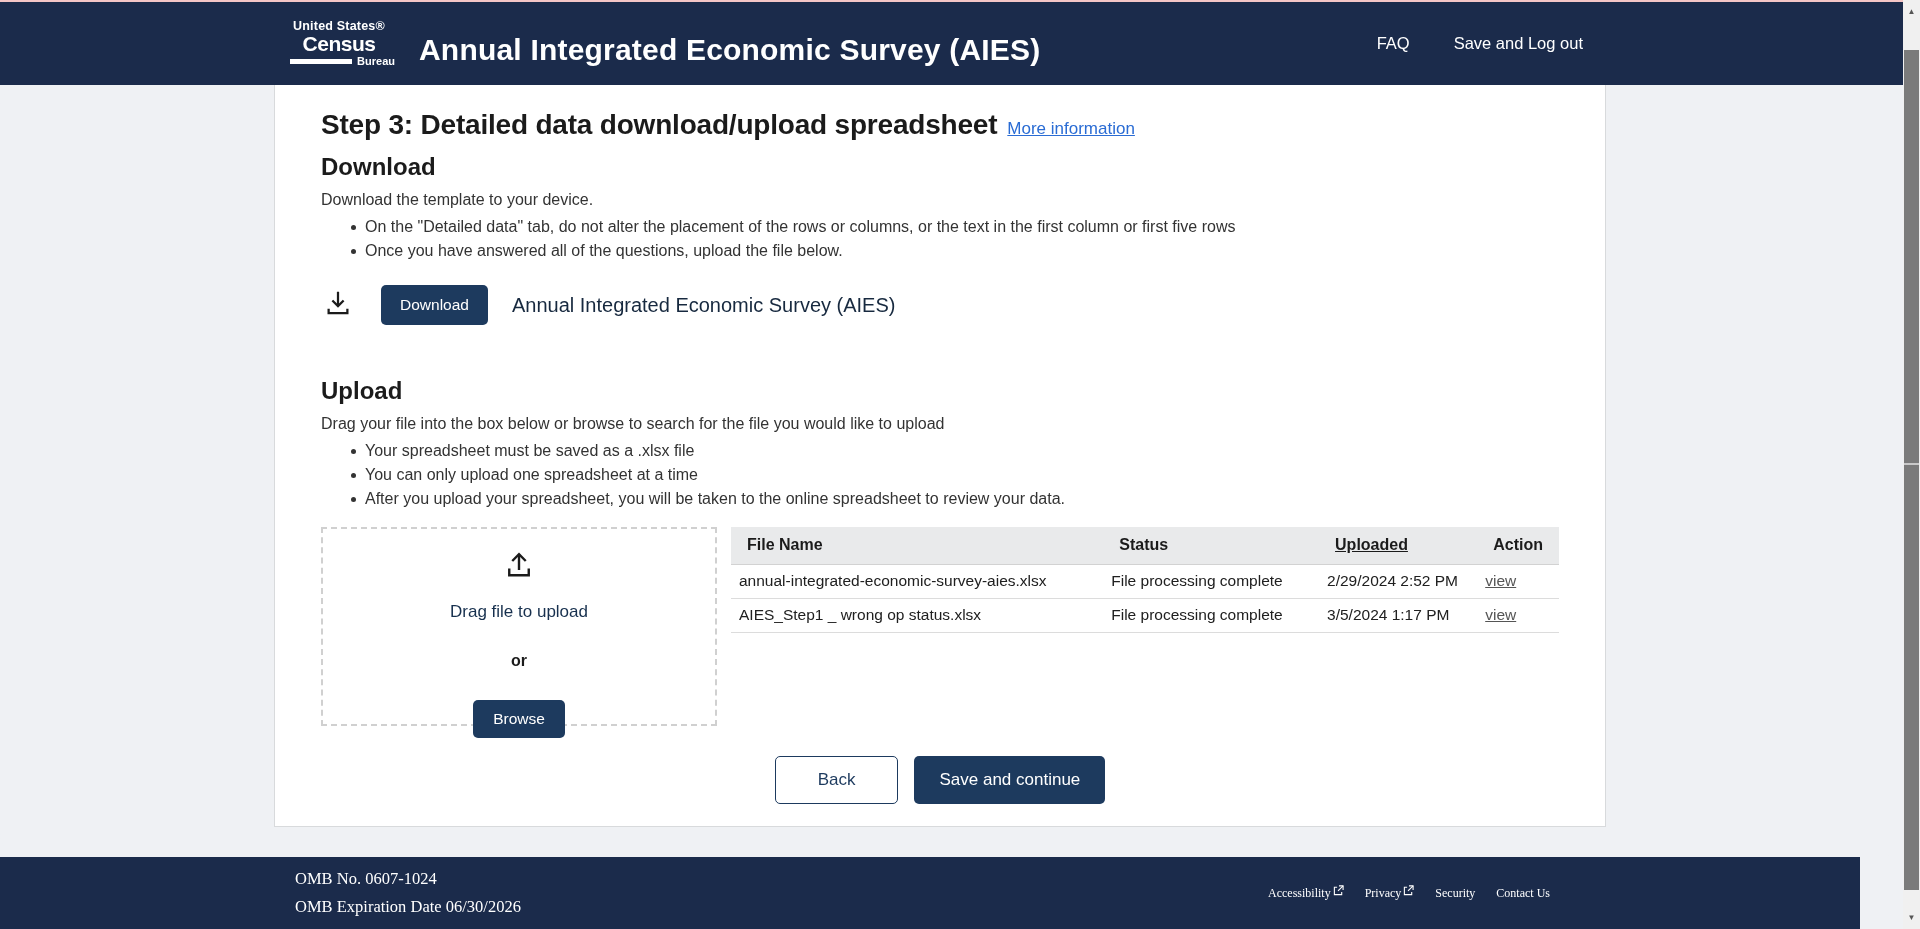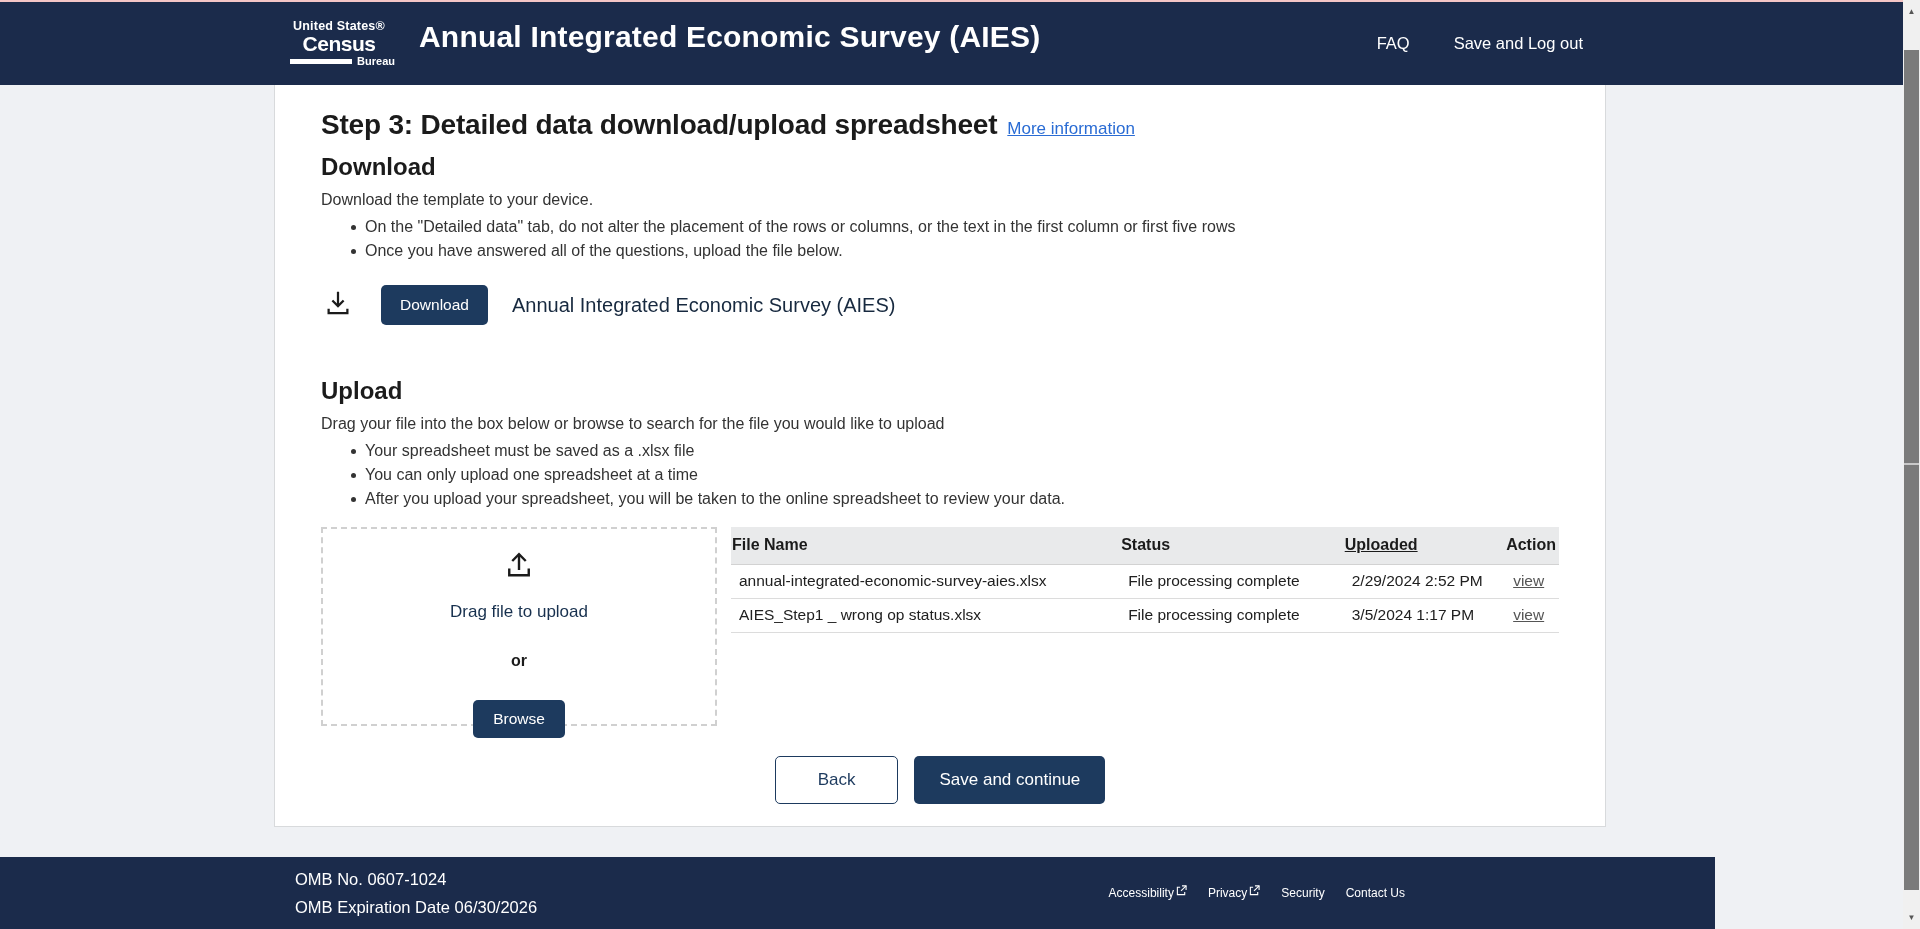--- a/index.html
+++ b/index.html
@@ -9,21 +9,21 @@
     background:#eff1f4; position:relative; color:#1b1b1b;
   }
   .top-edge { position:absolute; top:0; left:0; width:1920px; height:2px; background:#f5c6c6; z-index:60; }
 
   
   .header {
     position:absolute; top:2px; left:0; width:1903px; height:83px;
     background:#1b2b4b; color:#fff; display:flex; align-items:center;
     padding:0 320px 0 283px;
   }
-  .header-left { display:flex; align-items:flex-start; flex:1; }
+  .header-left { display:flex; align-items:flex-end; flex:1; }
   .logo { display:flex; flex-direction:column; line-height:1; width:112px; cursor:pointer; }
   .logo-top { font-size:12.5px; font-weight:bold; text-align:center; letter-spacing:.2px; }
   .logo-main { font-size:21px; font-weight:bold; letter-spacing:-.5px; text-align:center; margin-top:1px; }
   .logo-bottom { display:flex; align-items:center; justify-content:flex-end; margin-top:2px; }
   .logo-bar { display:inline-block; width:62px; height:5px; background:#fff; margin-right:5px; }
   .logo-bureau { font-size:11px; font-weight:bold; }
   .app-title { font-size:30px; font-weight:bold; margin-left:24px; letter-spacing:.2px; }
   .header-links { display:flex; align-items:center; gap:44px; }
   .header-link { color:#fff; font-size:16.5px; cursor:pointer; text-decoration:none; }
 
@@ -56,34 +56,35 @@
     width:396px; height:199px; border:2px dashed #d0d0d0; background:#fff;
     display:flex; flex-direction:column; align-items:center; padding-top:20px; cursor:pointer;gap:8px;
   }
   .dz-icon { color:#1b1b1b; }
   .dz-label { font-size:17px; color:#17304e; margin-top:5px; }
   .dz-or { font-size:16px; font-weight:bold; color:#1b1b1b; margin-top:22px; }
   .browse-btn { font-size:15.5px; padding:10px 20px; margin-top:22px; }
 
   .file-table-wrap { flex:1; margin-left:14px; }
   table { width:100%; border-collapse:collapse; }
-  th { background:#e9eaeb; font-size:16px; font-weight:bold; text-align:left; padding:6px 1px; height:37px; border-bottom:1px solid #d2d2d2; }
+  th { background:#e9eaeb; font-size:16px; font-weight:bold; text-align:left; padding:6px 16px; height:37px; border-bottom:1px solid #d2d2d2; }
   td { font-size:15.5px; color:#202020; padding:7px 8px; height:34px; border-bottom:1px solid #dcdcdc; }
   .view-link { color:#555; text-decoration:underline; cursor:pointer; font-size:15.5px; }
   .col-file { width:47%; } .col-status { width:27%; } .col-uploaded { width:19.5%;text-decoration:underline; } .col-action { width:6.5%; }
 
   .actions-row { display:flex; justify-content:center; align-items:flex-end; gap:16px; margin-top:30px; }
   .back-btn { background:#fff; border:1px solid #1d3a5e; color:#1d3a5e; font-size:17px; padding:13px 42px; border-radius:5px; cursor:pointer; font-family:inherit; }
   .save-btn { font-size:17px; padding:14px 25px; }
 
   
   .footer {
-    position:absolute; bottom:0; left:0; width:1715px; height:72px; background:#1b2b4b;
+    position:absolute; bottom:0; left:0; width:1860px; height:72px; background:#1b2b4b;
     color:#fff; display:flex; align-items:center; justify-content:space-between;
     padding:0 310px 0 295px;
+    font-family:Liberation Serif, serif;
   }
   .omb { font-size:16.5px; line-height:28px; }
   .footer-links { display:flex; align-items:center; gap:21px; }
   .footer-link { color:#fff; font-size:12px; cursor:pointer; display:inline-flex; align-items:flex-start; }
   .ext-icon { margin-left:2px; margin-top:-1px; }
 
   
   .scrollbar { position:absolute; top:0; right:0; width:17px; height:929px; background:#f0f0f0; z-index:100; }
   .scroll-arrow { position:absolute; left:0; width:17px; height:17px; display:flex; align-items:center; justify-content:center; color:#555; font-size:8px; cursor:pointer; }
   .scroll-up { top:3px; } .scroll-down { bottom:3px; }

